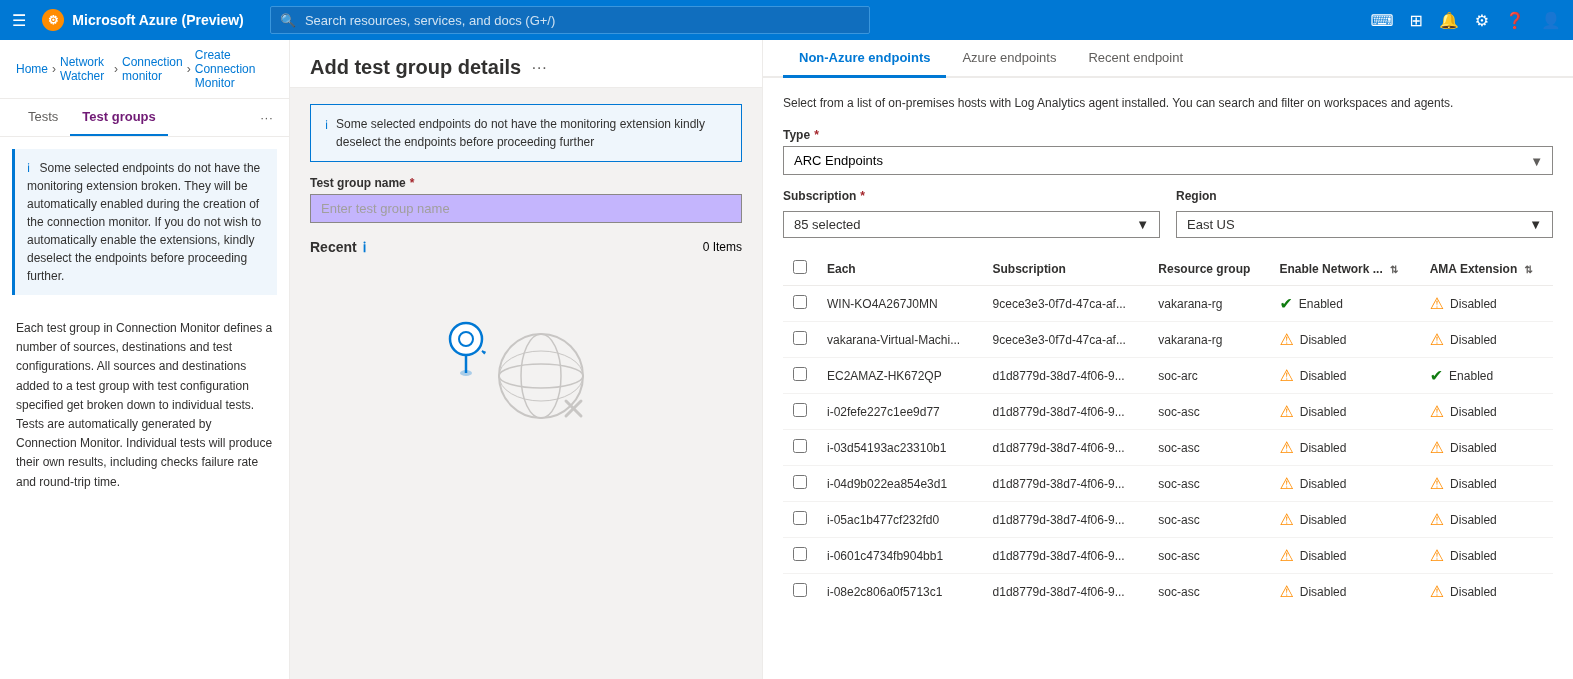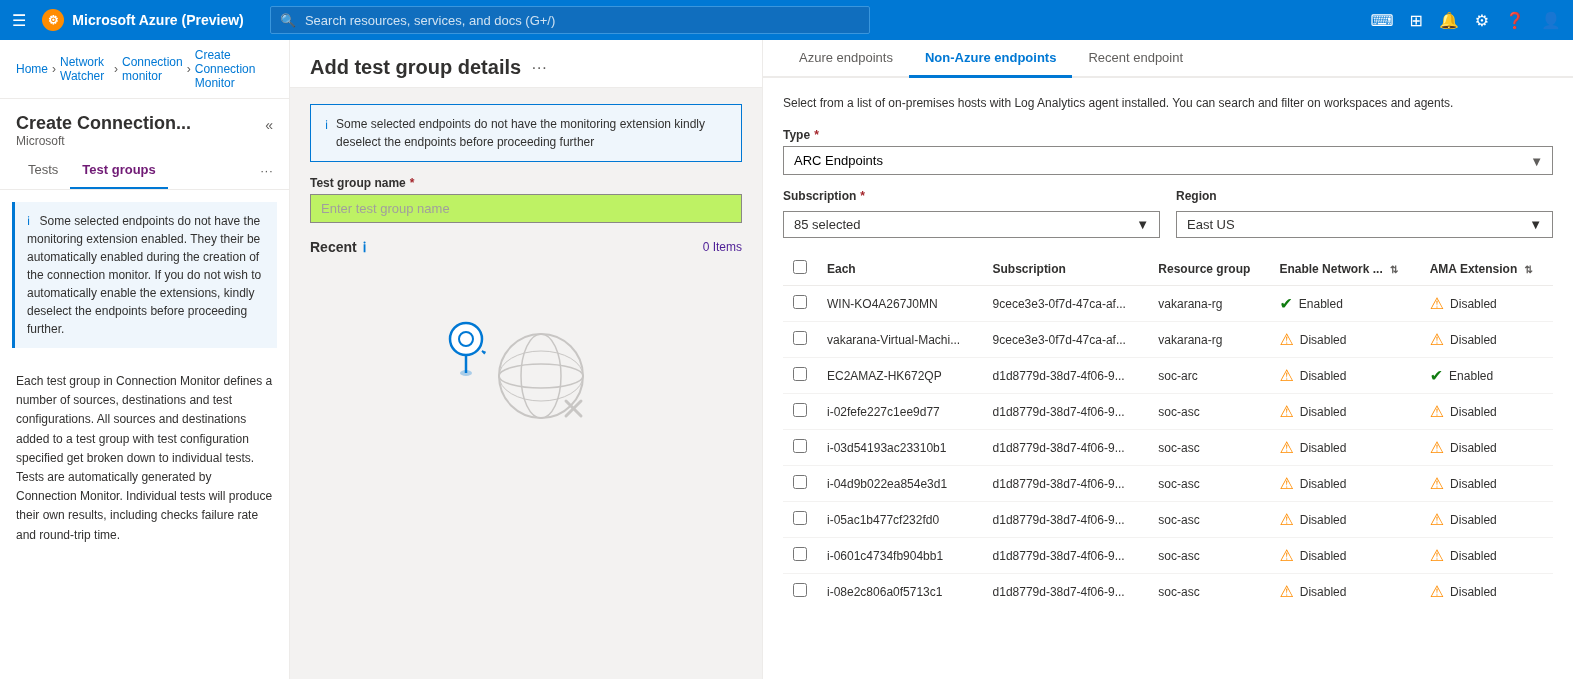--- a/index.html
+++ b/index.html
@@ -60,27 +60,27 @@
       background: #eff6fc; border: 1px solid #0078d4; padding: 10px 14px;
       font-size: 12px; color: #323130; line-height: 1.5; margin-bottom: 14px; display: flex; gap: 8px;
     }
     .alert-icon { color: #0078d4; flex-shrink: 0; margin-top: 1px; }
 
     .form-row { margin-bottom: 14px; }
     .form-label { font-size: 12px; font-weight: 600; margin-bottom: 4px; display: flex; align-items: center; gap: 4px; }
     .required { color: #a4262c; }
     .form-input {
       width: 100%; padding: 6px 10px; border: 1px solid #8a8886; font-size: 13px;
-      background: #bef264; color: #605e5c;
+      background: #c4b5fd; color: #605e5c;
     }
     .form-input::placeholder { color: #a19f9d; }
 
     .section-header { display: flex; align-items: center; justify-content: space-between; margin-bottom: 10px; }
     .section-title { font-size: 14px; font-weight: 600; display: flex; align-items: center; gap: 6px; }
-    .section-count { font-size: 12px; color: #4c1d95; }
+    .section-count { font-size: 12px; color: #000000; }
 
     .empty-state { display: flex; flex-direction: column; align-items: center; justify-content: center; padding: 40px 20px; }
 
     
     .right-panel {
       width: 810px; background: white; display: flex; flex-direction: column;
       flex-shrink: 0; overflow: hidden;
     }
     .panel-header { padding: 16px 20px 12px; border-bottom: 1px solid #edebe9; display: flex; align-items: center; justify-content: space-between; }
     .panel-title { font-size: 20px; font-weight: 600; }
@@ -155,39 +155,30 @@
     <div class="breadcrumb">
       <span>Home</span>
       <span class="breadcrumb-sep">›</span>
       <span>Network Watcher</span>
       <span class="breadcrumb-sep">›</span>
       <span>Connection monitor</span>
       <span class="breadcrumb-sep">›</span>
       <span>Create Connection Monitor</span>
     </div>
 
-    <div class="sidebar-header" style="position:relative; padding-top:14px;">
-      <div style="display:flex; align-items:flex-start; justify-content:space-between;">
-        <div>
-          <div class="sidebar-title">Create Connection...</div>
-          <div class="sidebar-subtitle">Microsoft</div>
-        </div>
-        <span style="color:#605e5c; cursor:pointer; font-size:14px; margin-top:4px;">«</span>
-      </div>
-    </div>
 
     <div class="nav-tabs">
       <div class="nav-tab">Tests</div>
       <div class="nav-tab active">Test groups</div>
       <span style="margin-left:auto; display:flex; align-items:center; cursor:pointer; color:#605e5c;">···</span>
     </div>
 
     <div class="info-box">
       <span class="info-box-icon">ℹ</span>
-      <span>Some selected endpoints do not have the monitoring extension enabled. They their be automatically enabled during the creation of the connection monitor. If you do not wish to automatically enable the extensions, kindly deselect the endpoints before proceeding further.</span>
+      <span>Some selected endpoints do not have the monitoring extension broken. They will be automatically enabled during the creation of the connection monitor. If you do not wish to automatically enable the extensions, kindly deselect the endpoints before proceeding further.</span>
     </div>
 
     <div class="sidebar-body">Each test group in Connection Monitor defines a number of sources, destinations and test configurations. All sources and destinations added to a test group with test configuration specified get broken down to individual tests. Tests are automatically generated by Connection Monitor. Individual tests will produce their own results, including checks failure rate and round-trip time.</div>
   </div>
 
   <div class="center-panel">
     <div class="center-header">
       <div class="center-title">Add test group details</div>
       <span class="center-more-icon">···</span>
     </div>
@@ -241,22 +232,22 @@
           </div>
         </div>
       </div>
     </div>
   </div>
 
   <div class="right-panel">
 
 
     <div class="panel-tabs">
+      <div class="panel-tab active">Non-Azure endpoints</div>
       <div class="panel-tab">Azure endpoints</div>
-      <div class="panel-tab active">Non-Azure endpoints</div>
       <div class="panel-tab">Recent endpoint</div>
     </div>
 
     <div class="panel-body">
 
       <div class="panel-description">Select from a list of on-premises hosts with Log Analytics agent installed. You can search and filter on workspaces and agents.</div>
 
       <div class="form-row">
         <div class="form-label">
           <span>Type</span>

